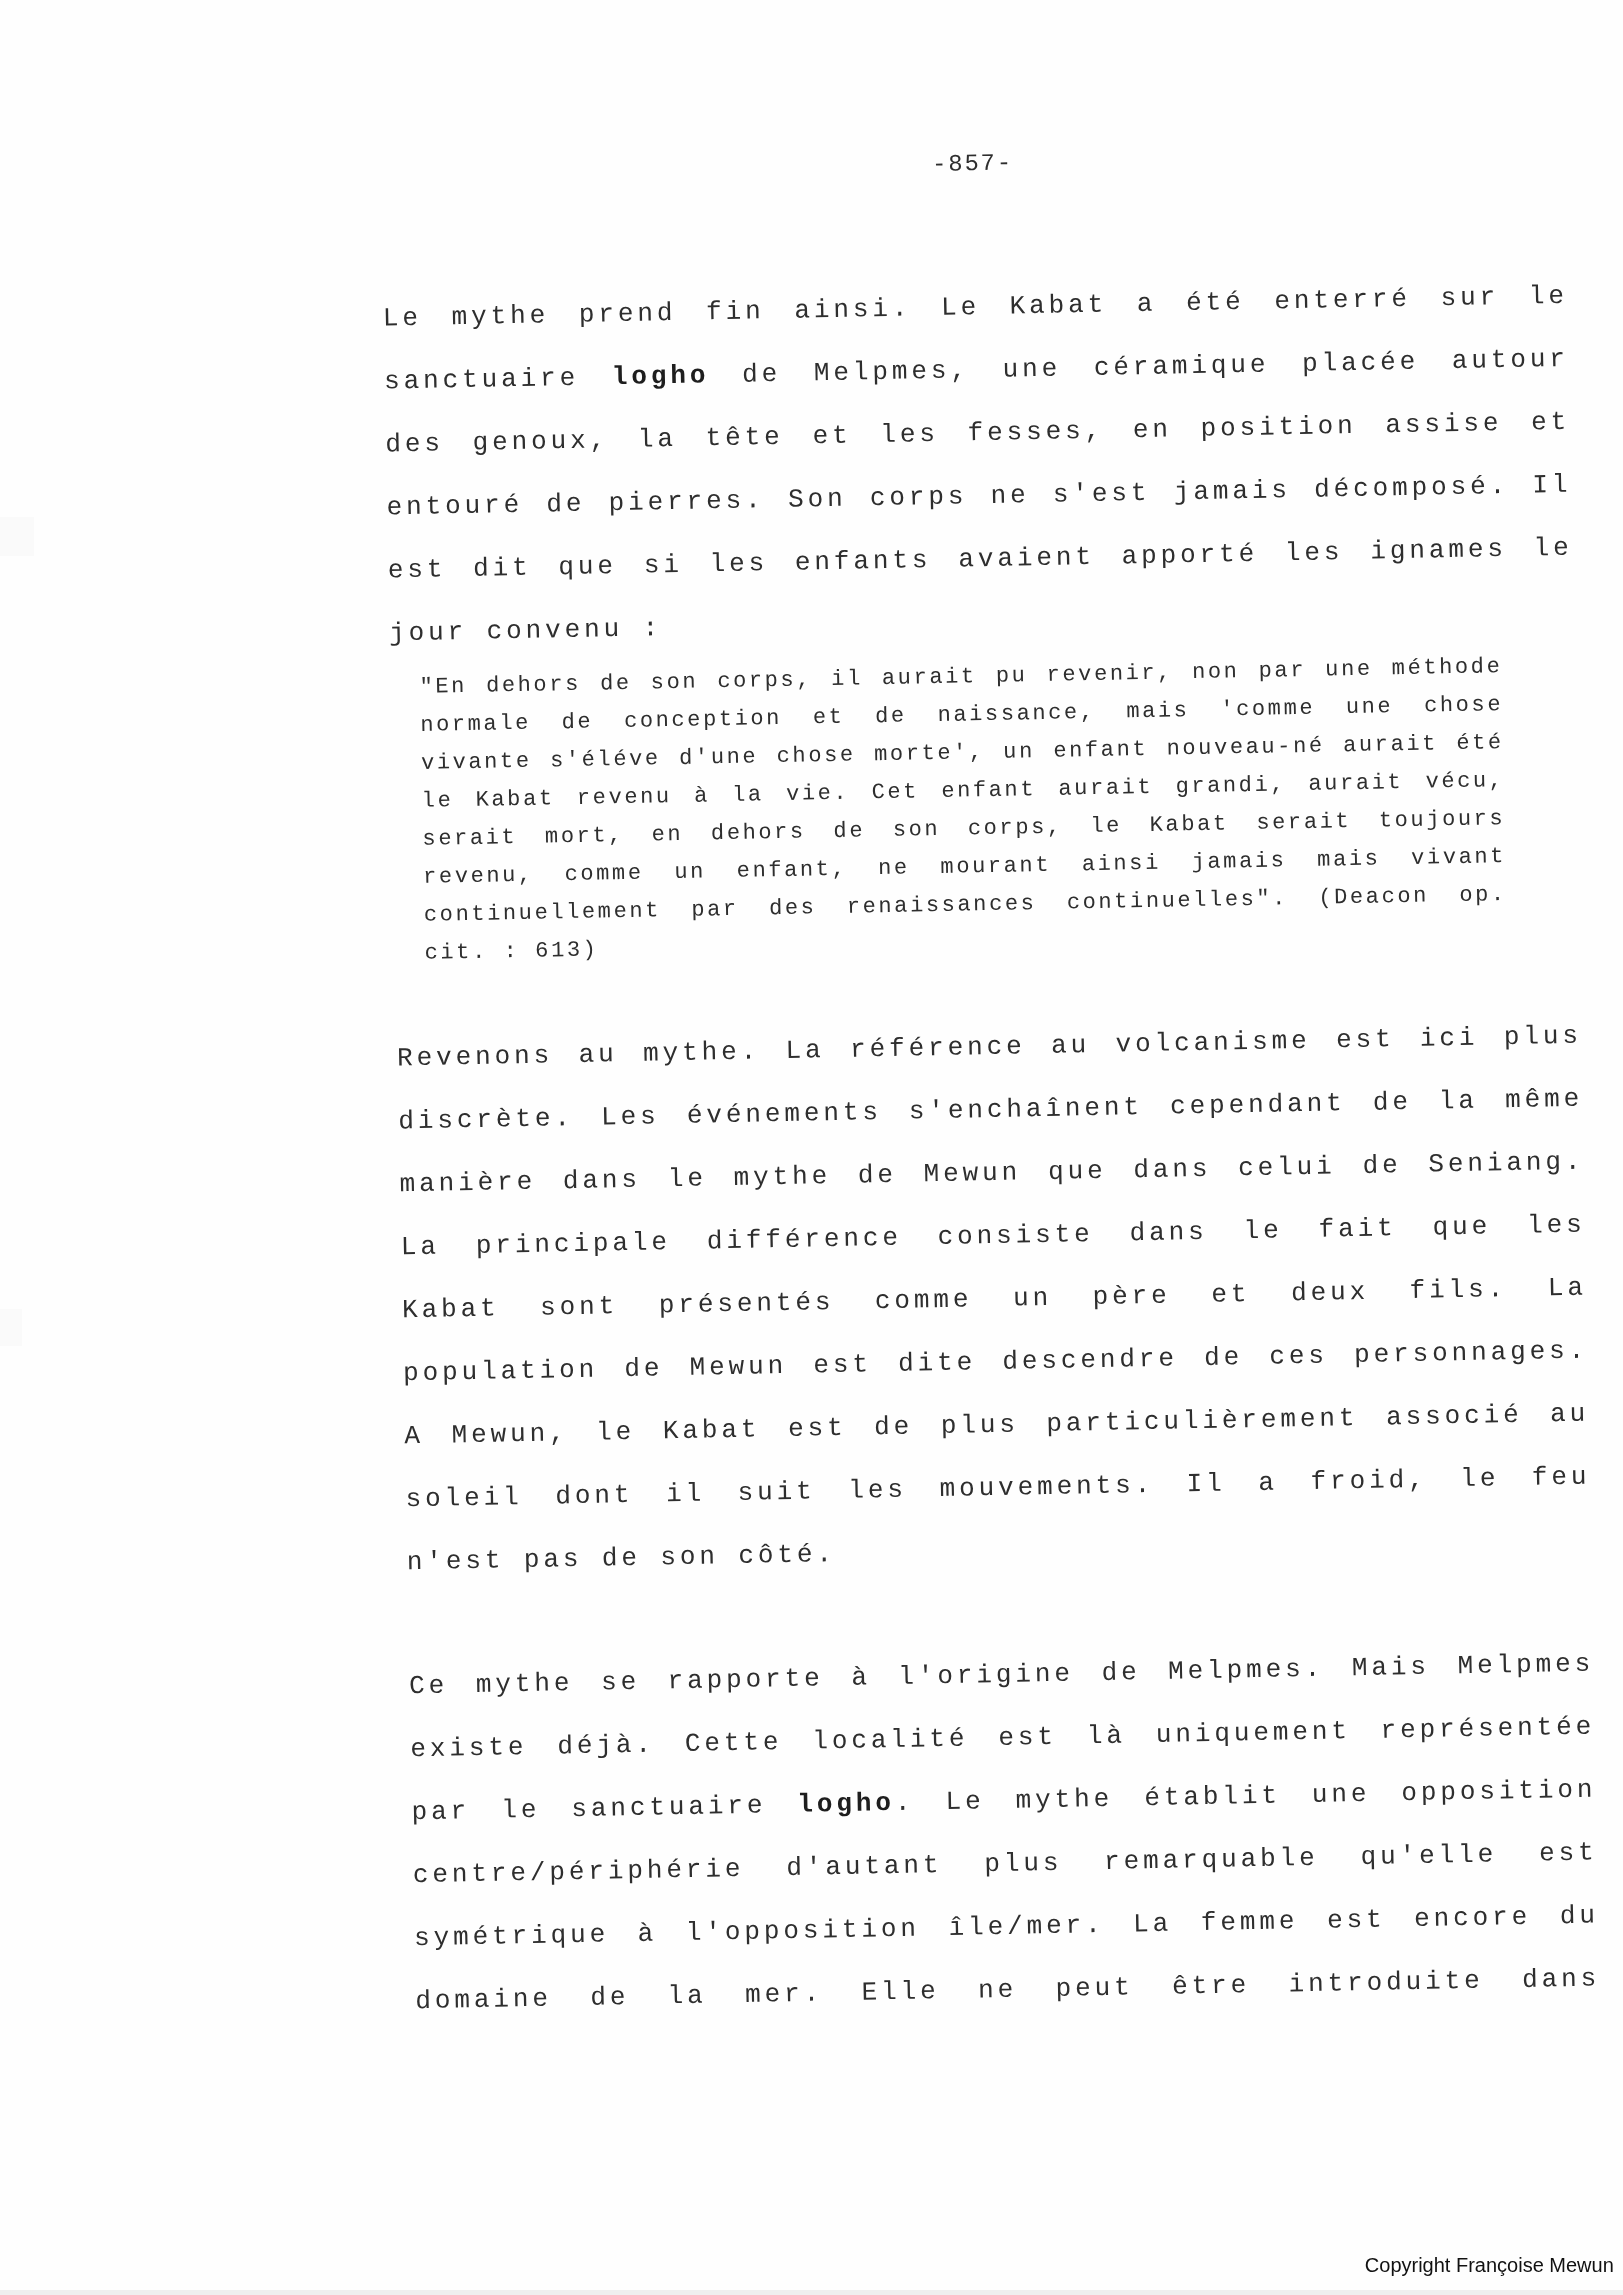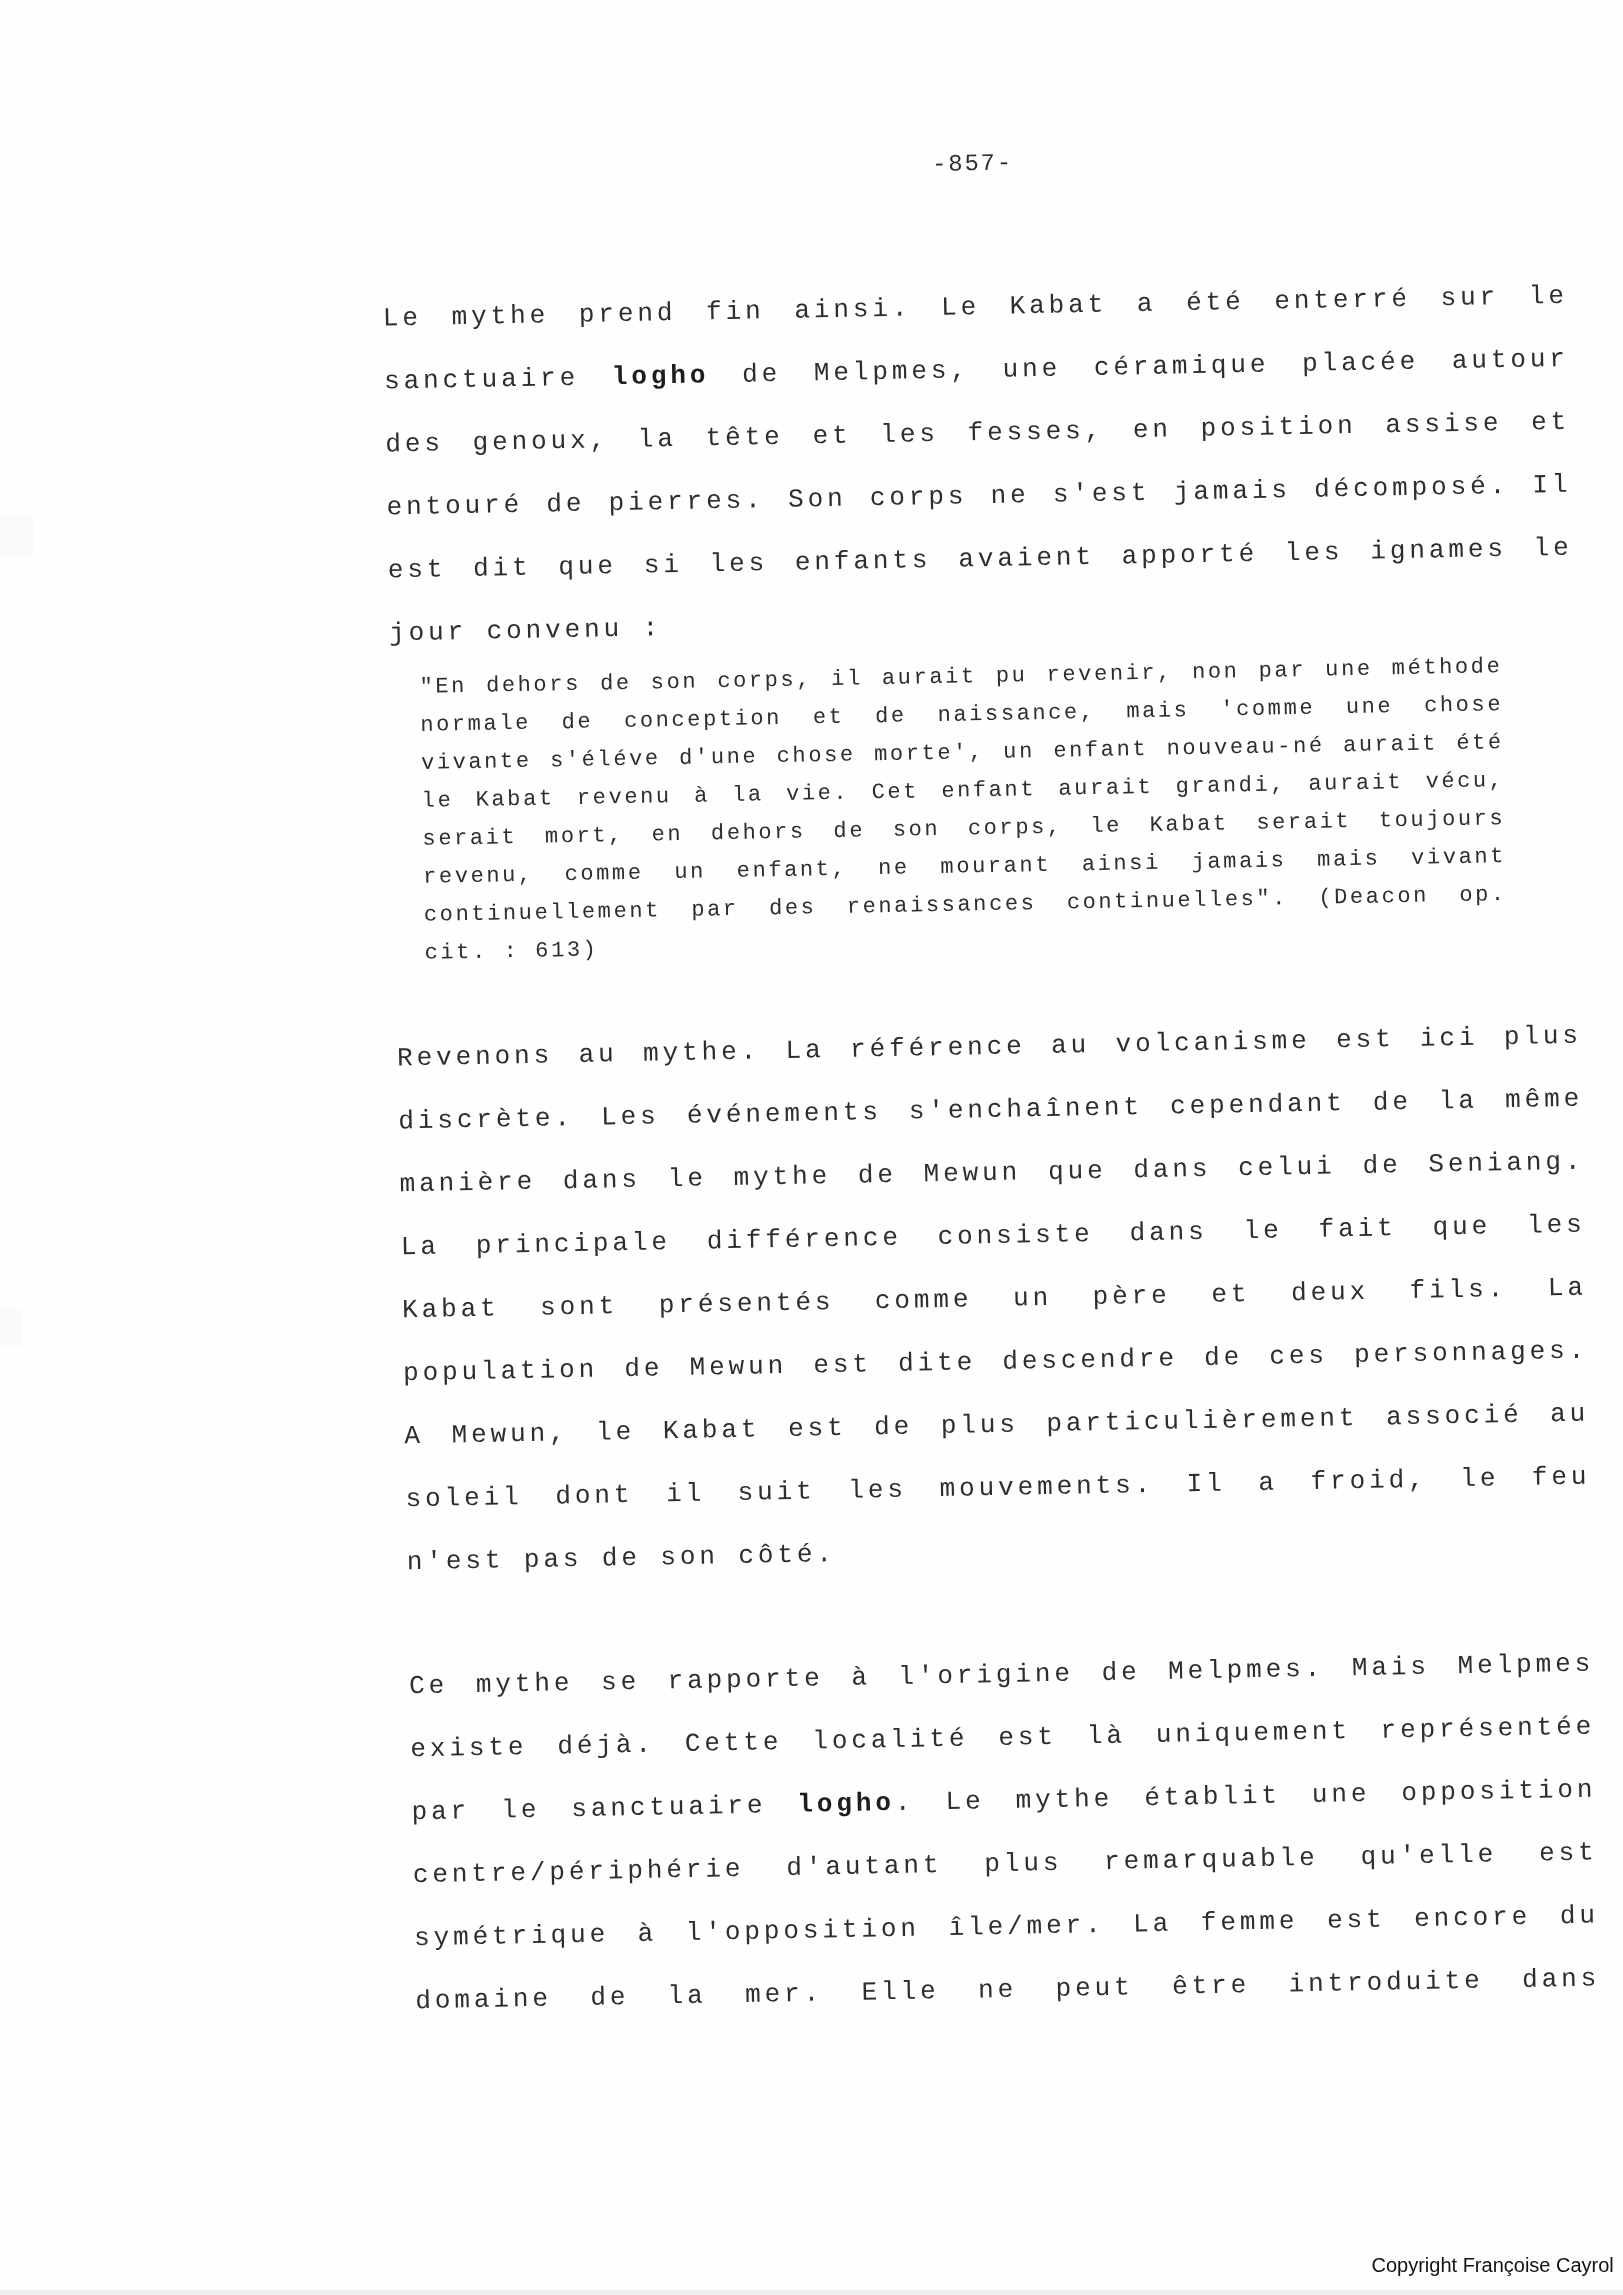--- a/index.html
+++ b/index.html
@@ -140,18 +140,18 @@
       <div class="line">centre/périphérie d'autant plus remarquable qu'elle est</div>
       <div class="line">symétrique à l'opposition île/mer. La femme est encore du</div>
       <div class="line">domaine de la mer. Elle ne peut être introduite dans</div>
     </div>
 
   </div>
 
   <div class="artifact a1"></div>
   <div class="artifact a2"></div>
 
-  <div class="copyright">Copyright Françoise Cayrol</div>
+  <div class="copyright">Copyright Françoise Mewun</div>
 
   <div class="bottom-edge"></div>
 
 </div>
 
 
 </body></html>

